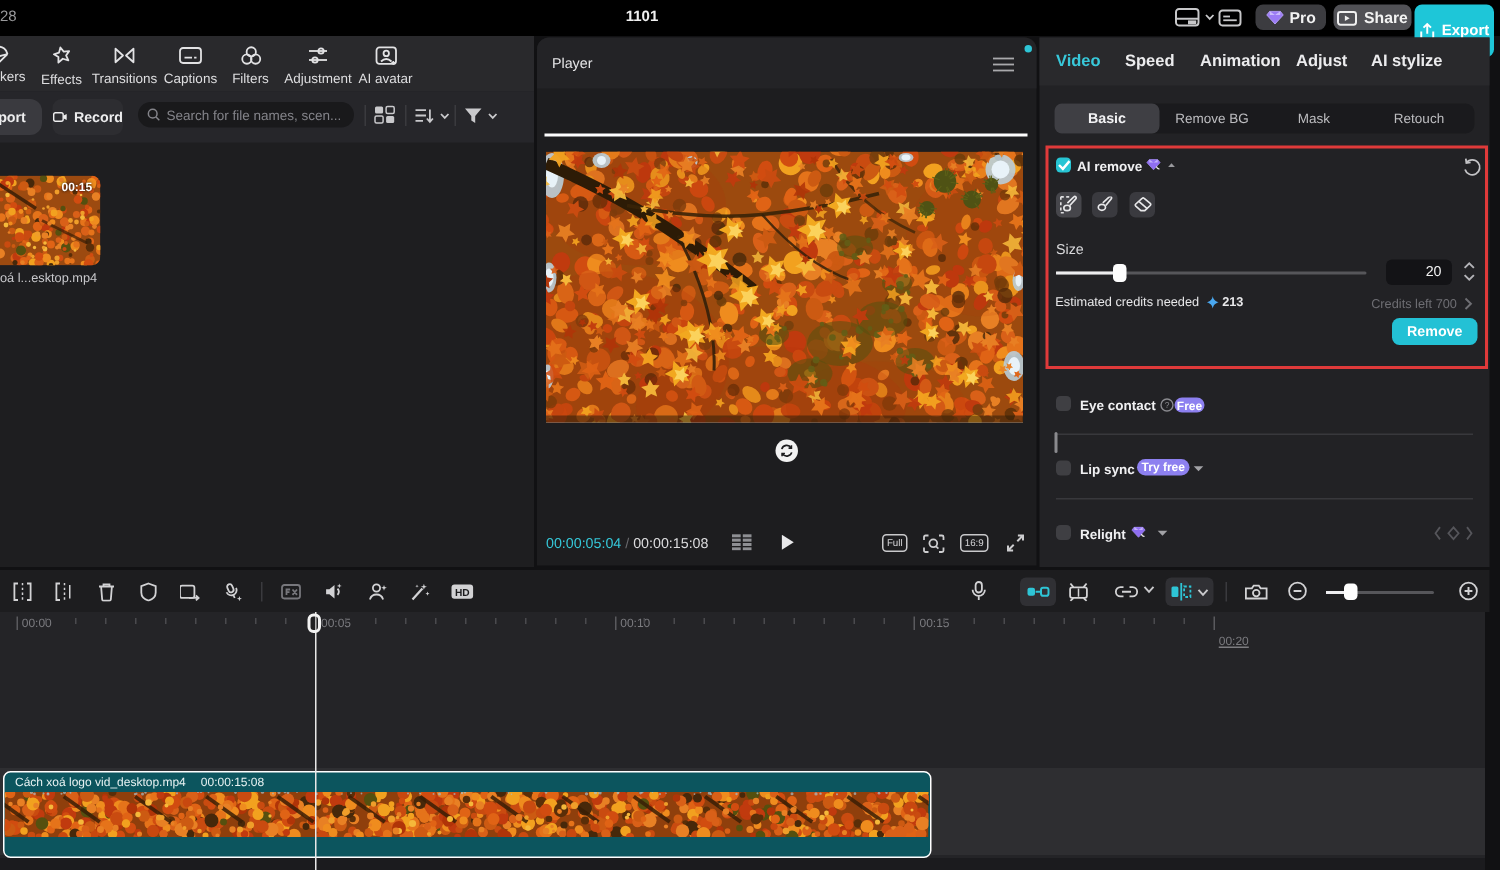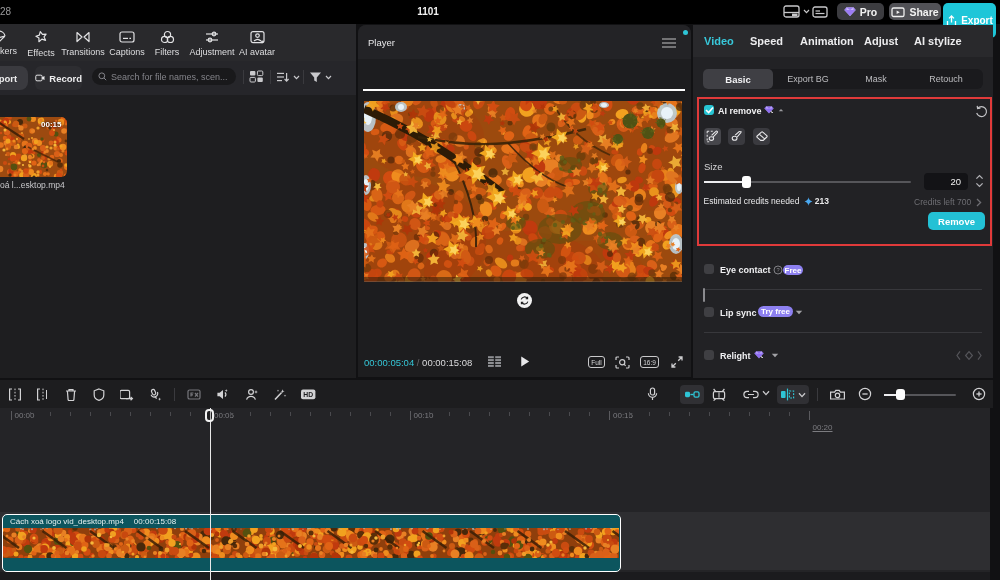--- a/index.html
+++ b/index.html
@@ -1459,21 +1459,21 @@
 <div class="abs" id="rpanel">
   <div class="abs" id="rtabs">
         <span style="left:11px;color:#38c8da;">Video</span>
         <span style="left:57px;">Speed</span>
         <span style="left:107px;">Animation</span>
         <span style="left:171px;">Adjust</span>
         <span style="left:221px;">AI stylize</span>
       </div>
   <div class="abs" id="rsub">
     <div class="seg on" style="width:70px;">Basic</div>
-        <div class="seg" style="width:70px;">Export BG</div>
+        <div class="seg" style="width:70px;">Remove BG</div>
         <div class="seg" style="width:66px;">Mask</div>
         <div class="seg" style="width:74px;">Retouch</div>
   </div>
   <div class="abs" id="airem">
     <div class="ck on abs" style="left:5px;top:6px;">
           <svg width="9" height="8" viewBox="0 0 9 8">
             <path d="M1,4 l2.6,2.6 L8,1.4" stroke="#fff" stroke-width="1.6" fill="none"></path>
           </svg>
         </div>
     <div class="lab" style="left:19px;top:7px;">AI remove</div>

